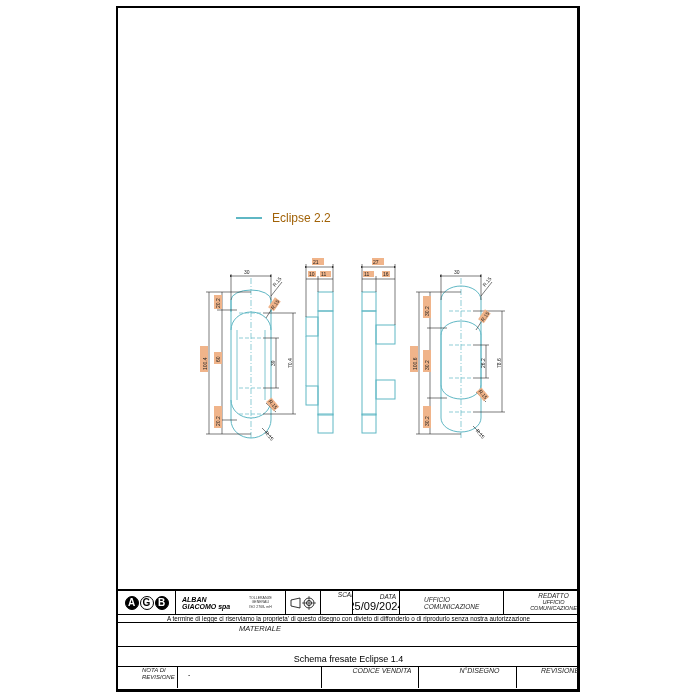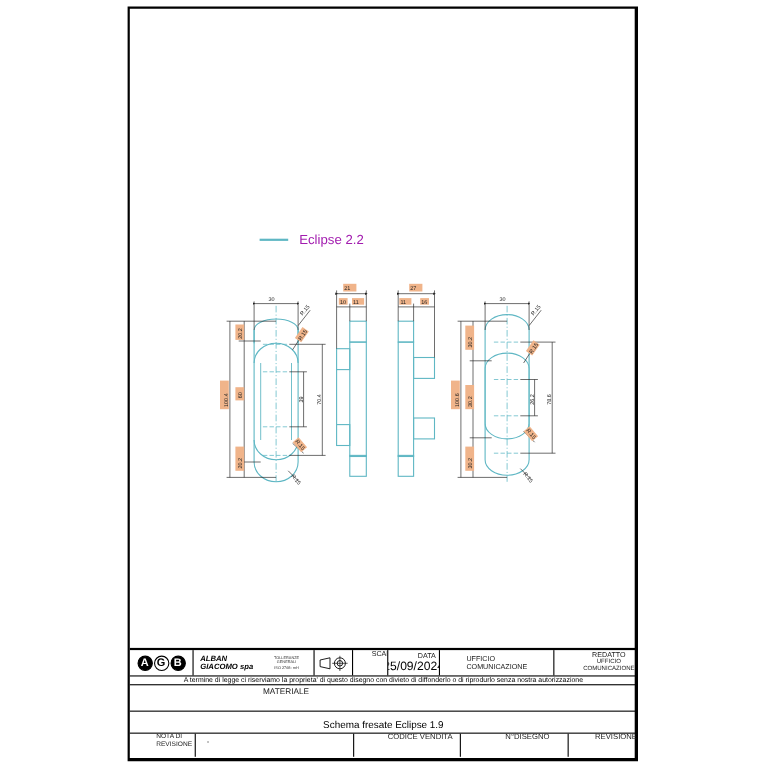--- a/index.html
+++ b/index.html
@@ -1,26 +1,26 @@
 <!DOCTYPE html>
 <html><head>
 <meta charset="utf-8">
 <style>
   html, body { margin:0; padding:0; background:#ffffff; }
   body { width:700px; height:700px; position:relative; overflow:hidden; font-family:"Liberation Sans", sans-serif; }
   .sheet { position:absolute; left:116px; top:6px; width:464px; height:686px; border:2px solid #000; border-right-width:3px; border-bottom-width:3px; box-sizing:border-box; background:#fff; }
-  .legend { position:absolute; left:236px; top:211px; display:flex; align-items:center; gap:10px; font-size:12px; color:#a21caf; }
+  .legend { position:absolute; left:236px; top:211px; display:flex; align-items:center; gap:10px; font-size:12px; color:#a16207; }
   .legend-line { width:26px; height:2px; background:#5fb7c4; }
   svg.drawing { position:absolute; left:0; top:0; }
   .dim { font-size:5px; fill:#222; font-family:"Liberation Sans", sans-serif; }
   .tb { position:absolute; left:118px; top:589px; width:461px; border-top:2px solid #000; font-family:"Liberation Sans", sans-serif; }
   .tb-row { display:flex; border-bottom:1px solid #000; box-sizing:border-box; }
   .cell { border-right:1px solid #000; box-sizing:border-box; display:flex; flex-direction:column; align-items:center; justify-content:center; overflow:hidden; }
   .cell:last-child { border-right:none; }
-  .lbl { font-size:6.5px; color:#222; text-transform:uppercase;margin-left:24px; }
+  .lbl { font-style:italic; font-size:6.5px; color:#222; text-transform:uppercase;margin-left:24px; }
   .logo { display:flex; align-items:center; gap:1px; }
   .logo-circle { width:14px; height:14px; border-radius:50%; border:1.5px solid #000; box-sizing:border-box; display:flex; align-items:center; justify-content:center; font-size:10px; font-weight:bold; color:#000; background:#fff; }
   .logo-circle.filled { background:#000; color:#fff; }
   .company { font-size:7px; font-weight:bold; font-style:italic; margin-left:6px; }
   .tol { font-size:3.5px; text-align:center; line-height:1.2; color:#333; }
   .notice { font-size:6.3px; text-align:center; width:100%; }
   .title-main { font-size:9px; }
   .date-val { font-size:11px; }
 </style>
 </head>
@@ -243,21 +243,21 @@
   <div class="tb-row" style="height:8px;">
     <div class="notice">A termine di legge ci riserviamo la proprieta' di questo disegno con divieto di diffonderlo o di riprodurlo senza nostra autorizzazione</div>
   </div>
   <div class="tb-row" style="height:24px;">
     <div class="cell" style="width:260px; justify-content:flex-start; padding-top:1px;">
       <span class="lbl" style="font-size:7.5px;">MATERIALE</span>
     </div>
   </div>
   <div class="tb-row" style="height:20px;">
     <div class="cell" style="flex:1; justify-content:flex-end; padding-bottom:2px;">
-      <span class="title-main">Schema fresate Eclipse 1.9</span>
+      <span class="title-main">Schema fresate Eclipse 1.4</span>
     </div>
   </div>
   <div class="tb-row" style="height:21px; border-bottom:none;">
     <div class="cell" style="width:60px; justify-content:flex-start; line-height:1.1;">
       <span class="lbl" style="font-size:6px;">NOTA DI REVISIONE</span>
     </div>
     <div class="cell" style="width:144px; align-items:flex-start; justify-content:flex-start; padding-top:4px; padding-left:10px;">
       <span style="font-size:7px;">-</span>
     </div>
     <div class="cell" style="width:97px; justify-content:flex-start;">

